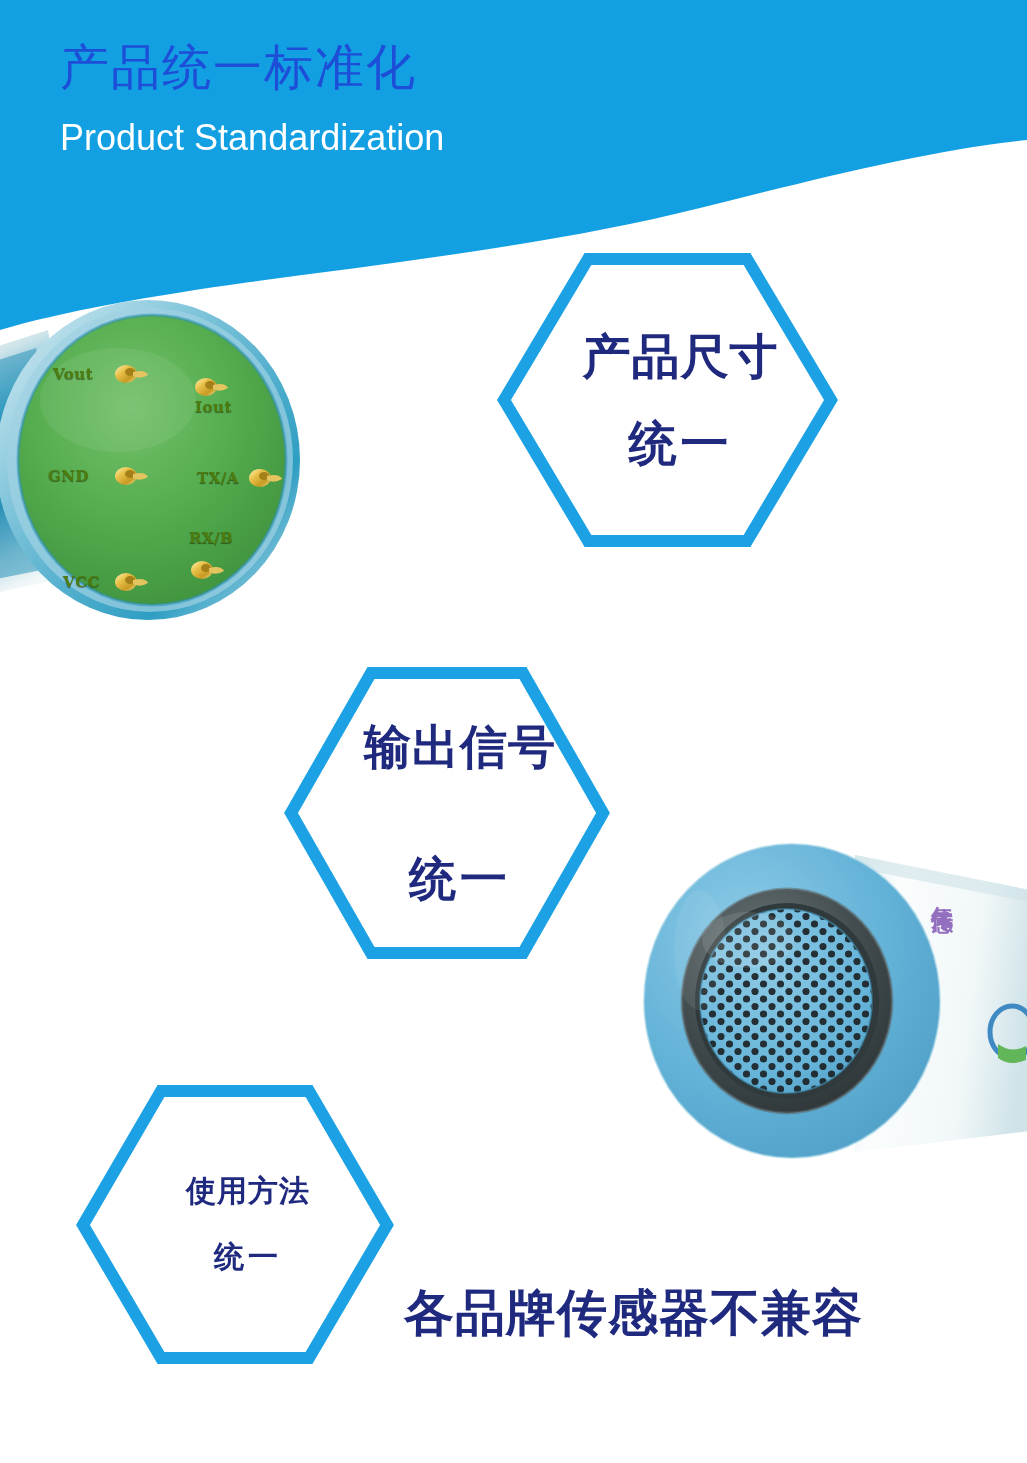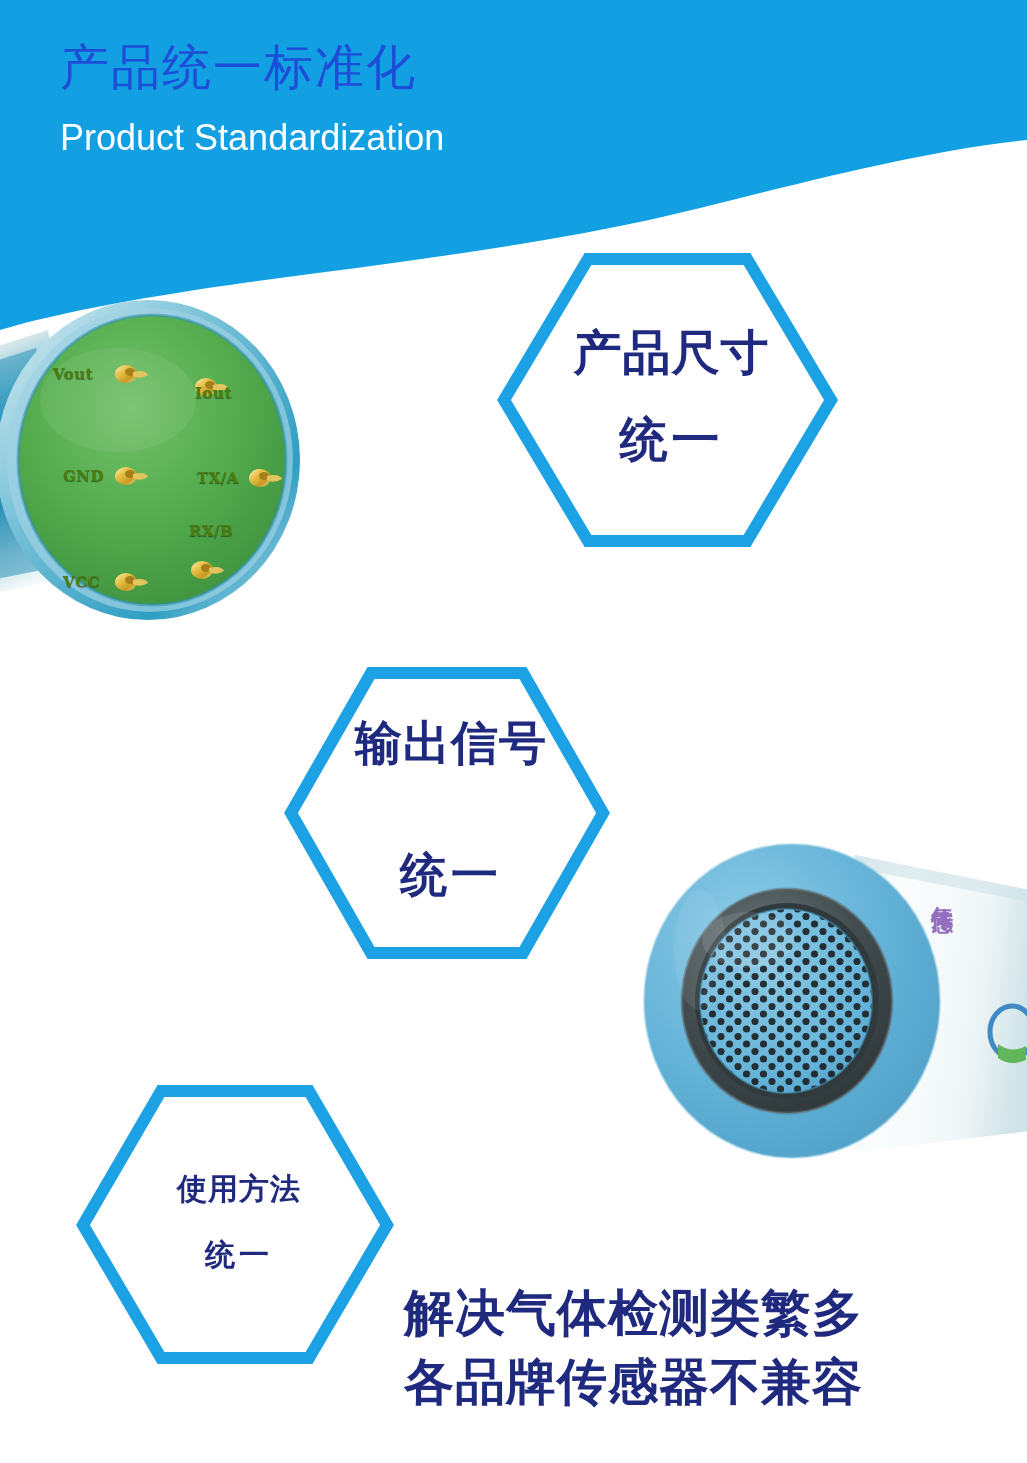--- a/index.html
+++ b/index.html
@@ -36,25 +36,25 @@
     white-space:nowrap;
     z-index:5;
   }
 
   
   .hex{
     position:absolute;
   }
   .hex svg{position:absolute;left:0;top:0;}
   .hex .hex-text{
-    position:absolute;left:4px;top:0;width:100%;height:100%;
+    position:absolute;left:13px;top:0;width:100%;height:100%;
     display:flex;flex-direction:column;
     align-items:center;justify-content:center;
     color:#1f2a7f;
-    font-family:Liberation Mono, monospace;
+    font-family:Liberation Serif, serif;
     font-weight:700;
     letter-spacing:1px;
     text-align:center;
     pointer-events:none;
   }
   .hex .l1{display:block;}
   .hex .l2{display:block;margin-top:31px;}
 
   #hex-1{left:495px;top:250px;width:345px;height:300px;}
   #hex-1 .hex-text{font-size:48px;line-height:1.16;}
@@ -193,24 +193,24 @@
         <ellipse cx="266" cy="296" rx="5" ry="4" fill="#a5801a"></ellipse>
         <path d="M269,296 q12,-3 15,3 q-8,5 -15,1 Z" fill="#e3c45e"></path>
 
         <ellipse cx="186" cy="310" rx="11" ry="9" fill="url(#pinG)"></ellipse>
         <ellipse cx="190" cy="308" rx="5" ry="4" fill="#a5801a"></ellipse>
         <path d="M193,308 q12,-3 15,3 q-8,5 -15,1 Z" fill="#e3c45e"></path>
       </g>
     </svg>
 
     <div class="pin-label" style="left:113px;top:93px;">Vout</div>
-    <div class="pin-label" style="left:255px;top:112px;text-align:center;">Iout</div>
-    <div class="pin-label" style="left:123px;top:195px;">GND</div>
+    <div class="pin-label" style="left:255px;top:126px;text-align:center;">Iout</div>
+    <div class="pin-label" style="left:108px;top:195px;">GND</div>
     <div class="pin-label" style="left:257px;top:197px;">TX/A</div>
-    <div class="pin-label" style="left:249px;top:250px;">RX/B</div>
+    <div class="pin-label" style="left:249px;top:257px;">RX/B</div>
     <div class="pin-label" style="left:123px;top:301px;">VCC</div>
   </div>
 
   <div class="sensor-right">
     <svg width="400" height="420" viewBox="0 0 400 420" xmlns="http://www.w3.org/2000/svg">
       <defs>
         <radialGradient id="faceG" cx="0.35" cy="0.3" r="0.85">
           <stop offset="0%" stop-color="#8ecbe6"></stop>
           <stop offset="55%" stop-color="#63b2d8"></stop>
           <stop offset="100%" stop-color="#4c9cc4"></stop>
@@ -292,17 +292,16 @@
     <svg width="322" height="285" viewBox="0 0 322 285" xmlns="http://www.w3.org/2000/svg">
       <polygon points="87,9 235,9 313,143 235,276 87,276 9,143" fill="#ffffff" stroke="#1CA2E4" stroke-width="12" stroke-linejoin="miter"></polygon>
     </svg>
     <div class="hex-text">
       <span class="l1">使用方法</span>
       <span class="l2">统一</span>
     </div>
   </div>
 
   <div class="caption">
-    <span>解决气体检测类繁多</span>
     <span>各品牌传感器不兼容</span>
   </div>
 
 </div>
 
 </body></html>

